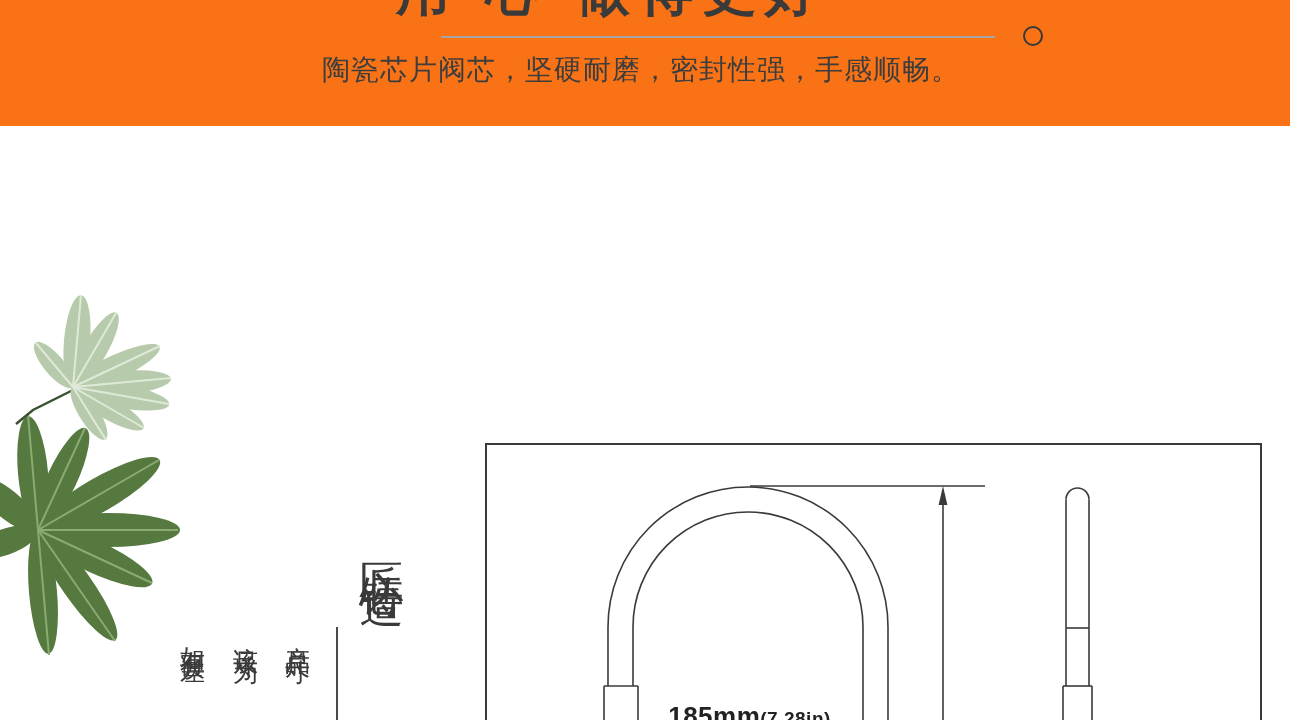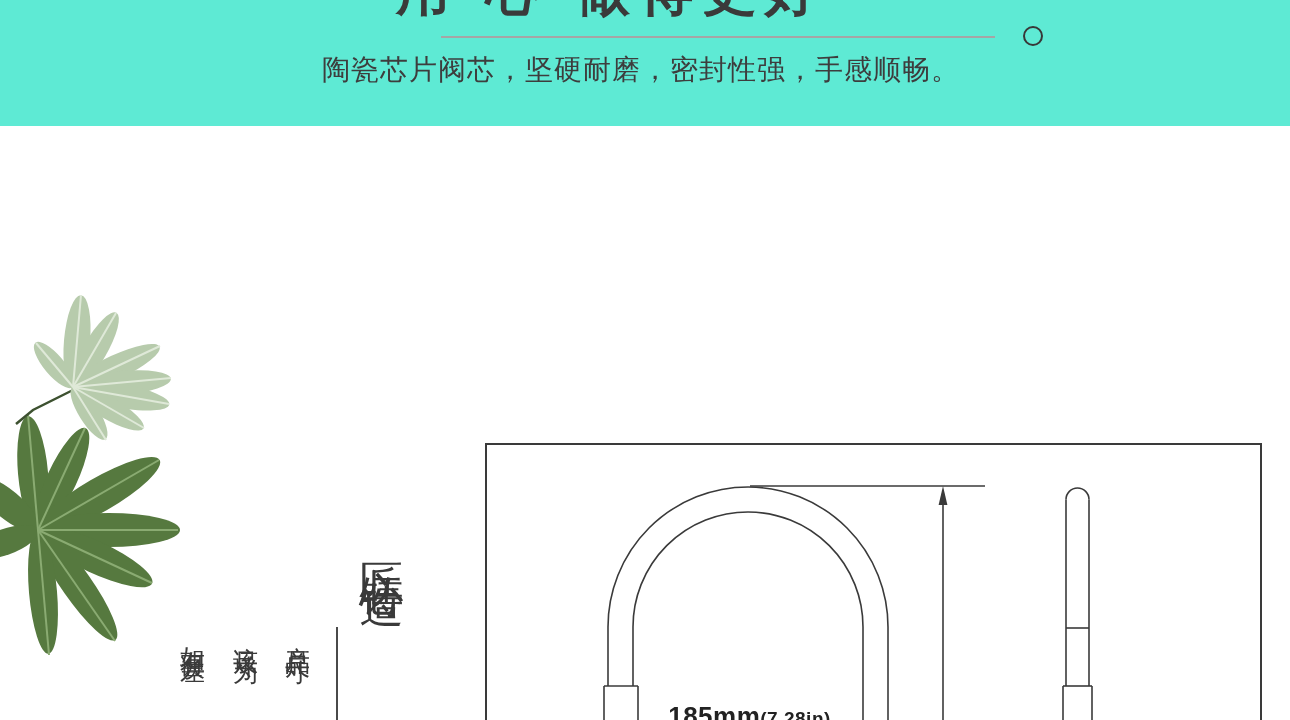--- a/index.html
+++ b/index.html
@@ -3,21 +3,21 @@
 <meta charset="utf-8">
 <style>
   html,body{margin:0;padding:0;}
   body{
     width:1290px;height:720px;overflow:hidden;position:relative;
     background:#ffffff;font-family:"Liberation Sans",sans-serif;color:#3a3a3a;
   }
   .page{position:absolute;inset:0;}
 
   
-  .banner{position:absolute;left:0;top:0;width:1290px;height:126px;background:#5eead4;}
+  .banner{position:absolute;left:0;top:0;width:1290px;height:126px;background:#f97316;}
   .banner-title{
     position:absolute;left:396px;top:-37px;margin:0;
     font-size:54px;line-height:54px;font-weight:700;letter-spacing:9px;
     color:#3a3a3a;white-space:nowrap;
   }
   .banner-rule{position:absolute;left:441px;top:36px;width:554px;height:2px;background:#a5a5a5;}
   .banner-circle{
     position:absolute;left:1023px;top:26px;width:16px;height:16px;
     border:2.5px solid #383838;border-radius:50%;background:transparent;
   }

